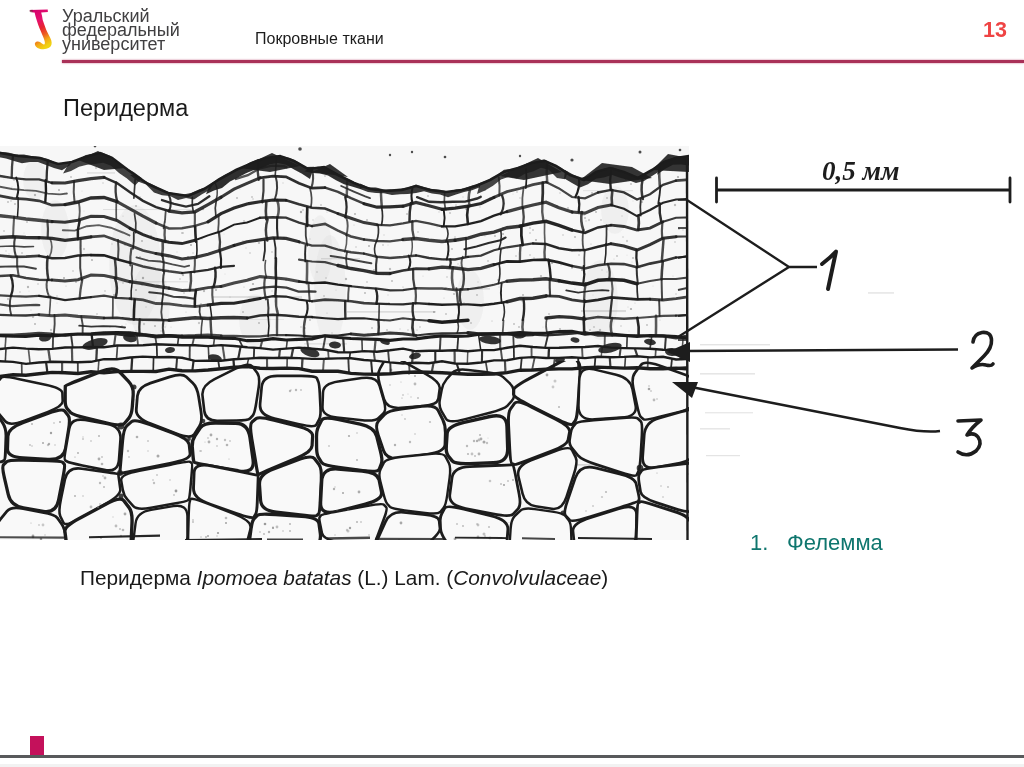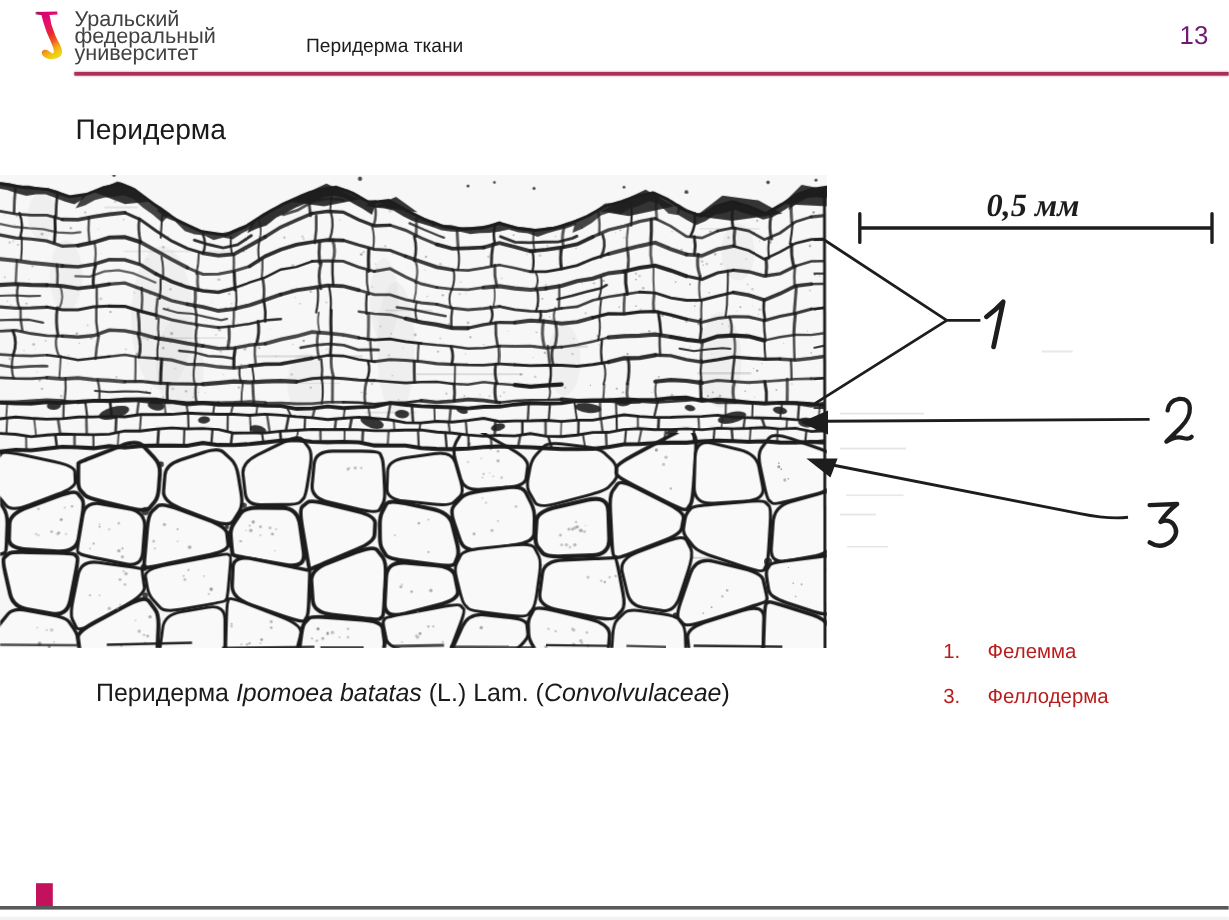--- a/index.html
+++ b/index.html
@@ -31,22 +31,22 @@
     C7.5,31.9 9.9,32.2 11.7,33.5
     C13.2,34.6 14.6,36.1 15.5,35.2
     C16.4,34.3 15.7,32.2 14.9,29.8
     C13.9,26.8 12.2,23.4 10.4,19.0
     C8.9,15.2 6.8,9.0 5.6,3.6
     L4.0,3.5 Z"></path>
   <path fill="#7d2242" opacity="0.75" d="M0.6,0.9 L3.6,0.85 L3.7,3.55 L0.8,3.1 Z"></path>
 </svg>
 <div class="abs" style="left:62px;top:9px;font-size:18px;line-height:14px;font-weight:normal;color:#414042">Уральский<br>федеральный<br>университет</div>
 
-<div class="abs" style="left:255px;top:30px;font-size:16px;color:#1c1c1c">Перидерма ткани</div>
-<div class="abs" style="left:983px;top:18px;font-size:21.5px;font-weight:normal;color:#701a75">13</div>
+<div class="abs" style="left:255px;top:30px;font-size:16px;color:#1c1c1c">Покровные ткани</div>
+<div class="abs" style="left:983px;top:18px;font-size:21.5px;font-weight:bold;color:#ef4444">13</div>
 
 <div class="abs" style="left:62px;top:60px;width:962px;height:2.6px;background:#a93158;box-shadow:0 0 2px #c06080"></div>
 
 <div class="abs" style="left:63px;top:95px;font-size:23.5px;color:#1a1a1a">Перидерма</div>
 
 <svg width="1024" height="420" viewBox="0 140 1024 420" style="position:absolute;left:0;top:140px">
 <defs>
       <clipPath id="photoclip">
         <rect x="0" y="146" width="689" height="394"></rect>
       </clipPath>
@@ -1142,20 +1142,19 @@
 <path d="M681,385 L900,428 Q925,433 940,431" stroke="#1d1d1d" stroke-width="2.4" fill="none"></path>
 <path d="M672,382 L698,382 L692,398 Z" fill="#1d1d1d"></path>
 <path d="M822,264 Q830,258 836,251.5 L828,289" stroke="#1d1d1d" stroke-width="4" fill="none" stroke-linecap="round" stroke-linejoin="round"></path>
 <path d="M973,342 Q974,334 982,332.5 Q991,331.5 991.5,340 Q992,348 984,356 Q978,362 972,368 Q980,363 986,365 Q991,366.5 993,364" stroke="#1d1d1d" stroke-width="3.6" fill="none" stroke-linecap="round" stroke-linejoin="round"></path>
 <path d="M958,421 L981,420 Q972,427 967,435 Q974,432 978,437 Q983,444 976,451 Q967,458 958,452" stroke="#1d1d1d" stroke-width="3.6" fill="none" stroke-linecap="round" stroke-linejoin="round"></path>
 <text x="822" y="180" font-family="Liberation Serif" font-style="italic" font-weight="bold" font-size="27" fill="#1d1d1d">0,5 мм</text>
 </svg>
 
 <div class="abs" style="left:80px;top:566px;font-size:20.8px;color:#1a1a1a">Перидерма <i>Ipomoea batatas</i> (L.) Lam. (<i>Convolvulaceae</i>)</div>
 
-<div class="abs" style="left:786px;top:523.5px;font-size:17px;color:#b91c1c;line-height:38.8px">
+<div class="abs" style="left:750px;top:523.5px;font-size:22px;color:#0f766e;line-height:38.8px">
   <div><span style="display:inline-block;width:37px">1.</span>Фелемма</div>
-  <div><span style="display:inline-block;width:37px">3.</span>Феллодерма</div>
 </div>
 
 <div class="abs" style="left:0;top:755px;width:1024px;height:2.5px;background:#58595b"></div>
 <div class="abs" style="left:30px;top:736px;width:14px;height:19px;background:#c4115b"></div>
 <div class="abs" style="left:0;top:764px;width:1024px;height:3px;background:#f2f2f2"></div>
 
 </body></html>

